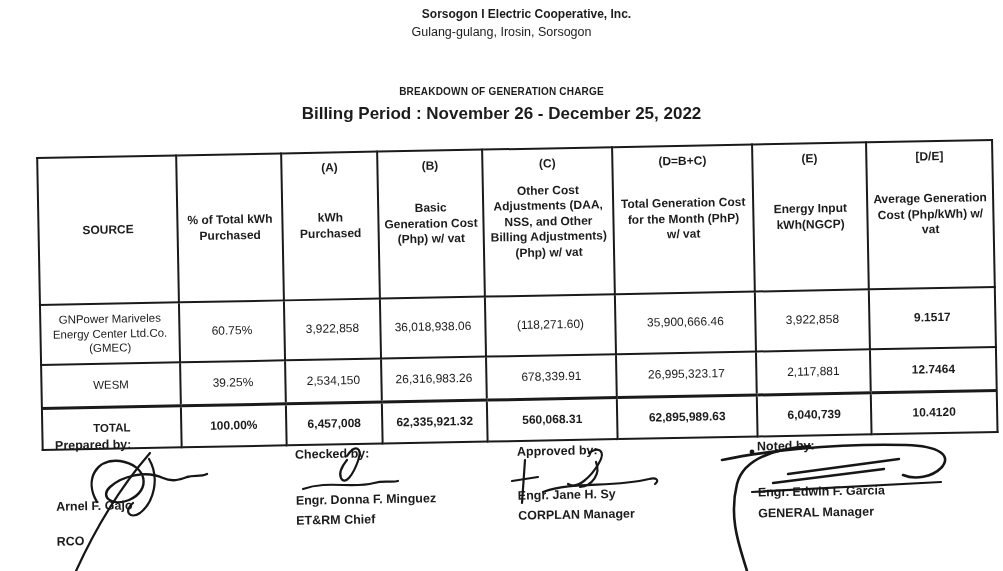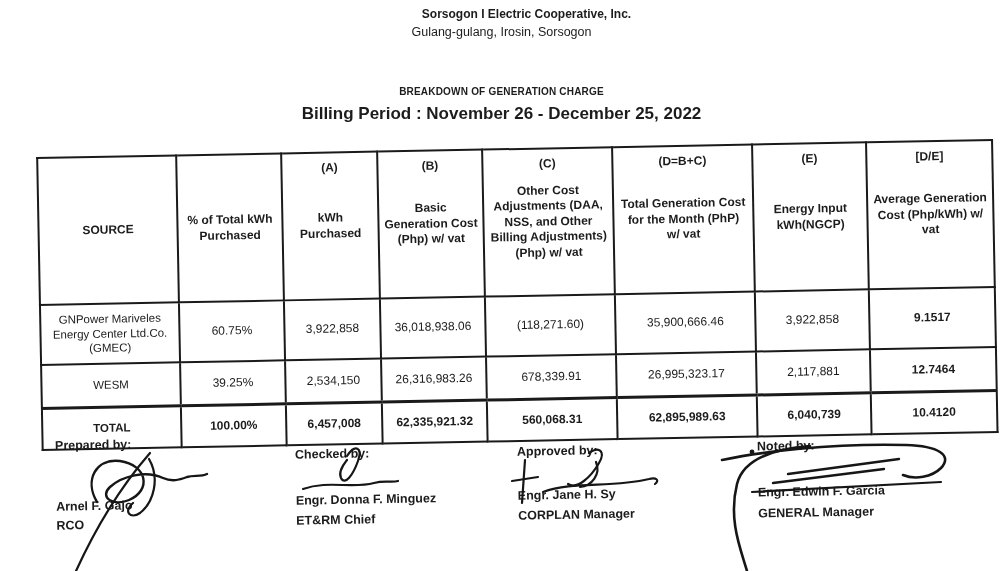--- a/index.html
+++ b/index.html
@@ -30,21 +30,21 @@
   .gentable tr.r1 td{height:54px;}
   .gentable tr.r2 td{height:37px;}
   .gentable tr.rtotal td{height:35px;font-weight:700;border-top-width:3px;}
   .gentable td.col-avg{font-weight:700;}
   .gentable td.col-src{font-size:11.5px;}
 
   .sig{position:absolute;transform:rotate(-1deg);}
   .sig .lbl{font-size:12.5px;font-weight:700;white-space:nowrap;}
   .sig .nm{position:absolute;left:0;font-size:12.5px;font-weight:700;white-space:nowrap;}
   .sig .ttl{position:absolute;left:0;font-size:12.5px;font-weight:700;white-space:nowrap;}
-  .sig1{left:55px;top:438px;} .sig1 .nm{top:61px;} .sig1 .ttl{top:80px;}
+  .sig1{left:55px;top:438px;} .sig1 .nm{top:61px;} .sig1 .ttl{top:96px;}
   .sig2{left:295px;top:447px;} .sig2 .nm{top:46px;} .sig2 .ttl{top:66px;}
   .sig3{left:517px;top:444px;} .sig3 .nm{top:44px;} .sig3 .ttl{top:64px;}
   .sig4{left:757px;top:439px;} .sig4 .nm{top:46px;} .sig4 .ttl{top:67px;}
 
   svg.ink{position:absolute;left:0;top:0;pointer-events:none;}
   svg.ink path{fill:none;stroke:#161616;stroke-linecap:round;stroke-linejoin:round;}
 </style>
 </head>
 <body>
 

